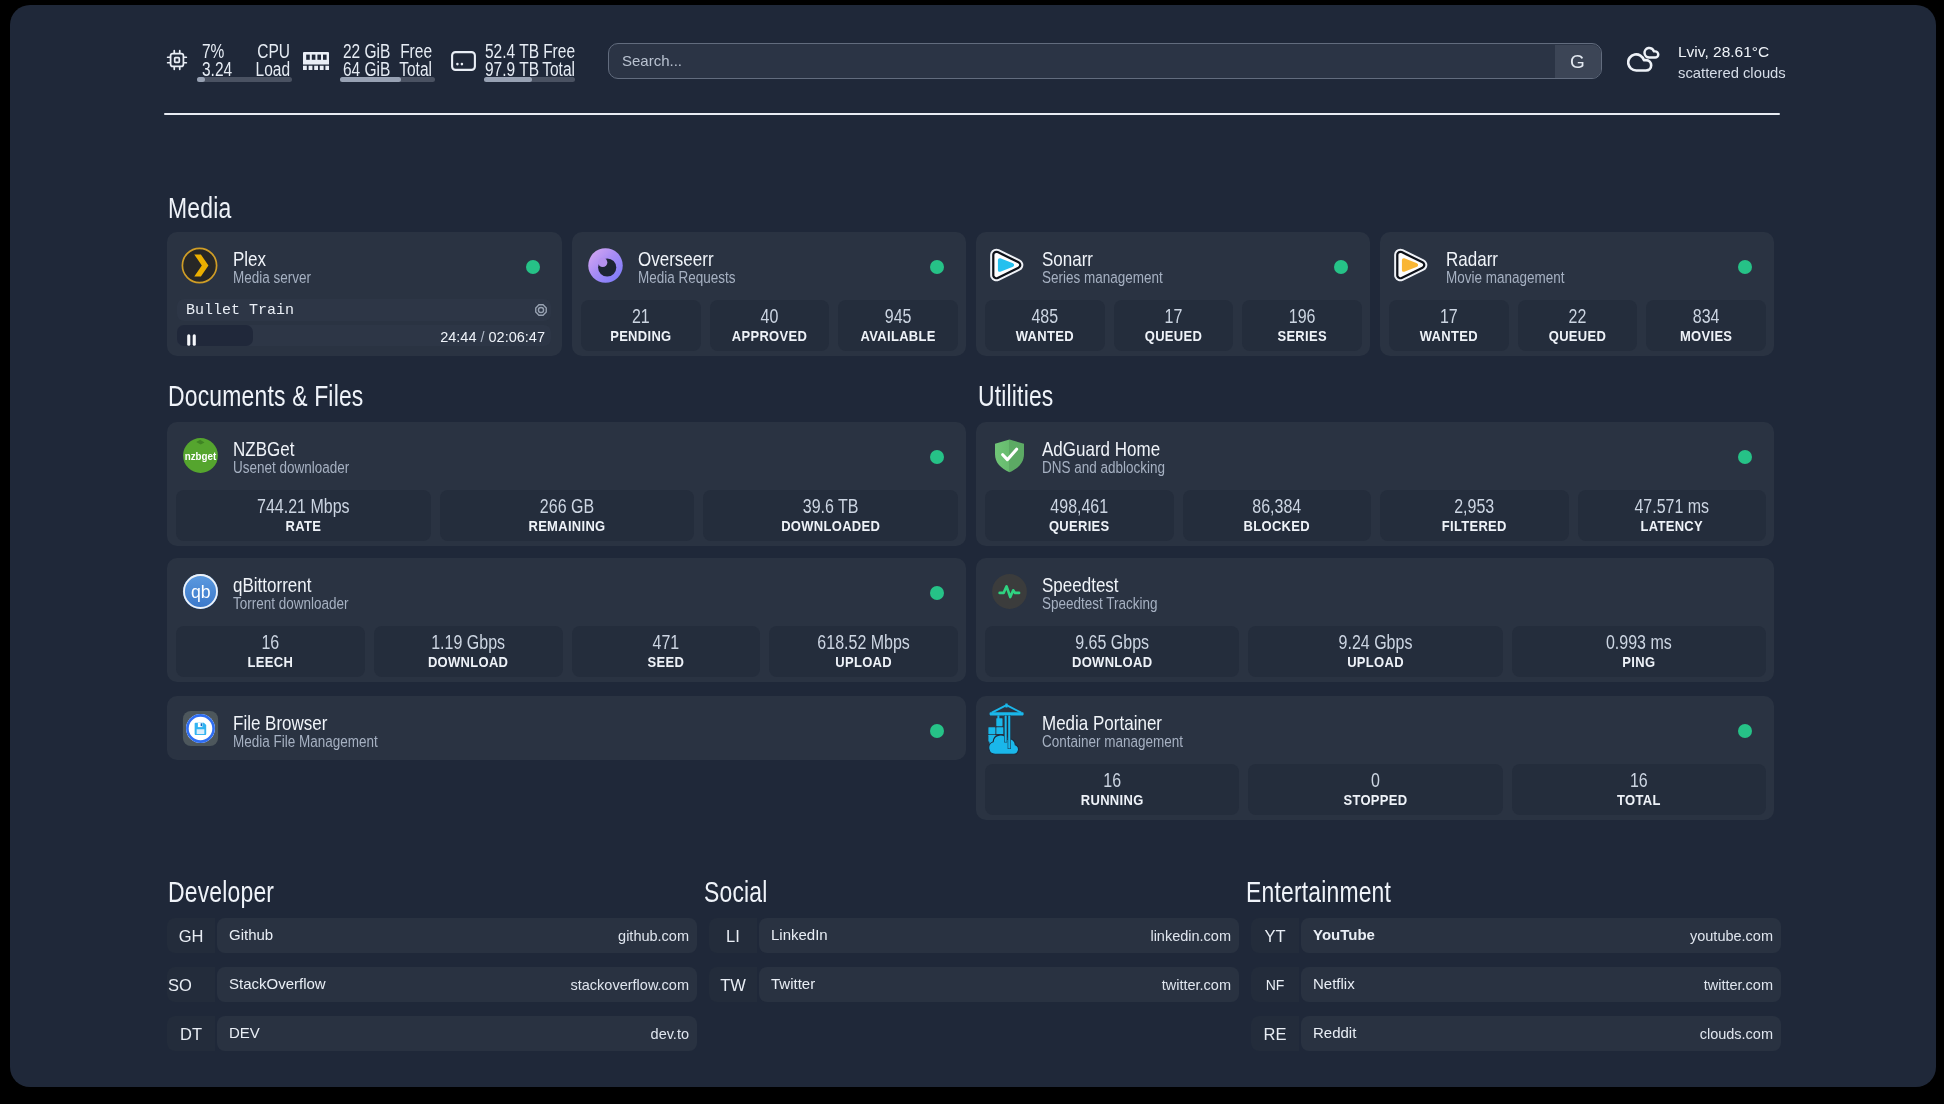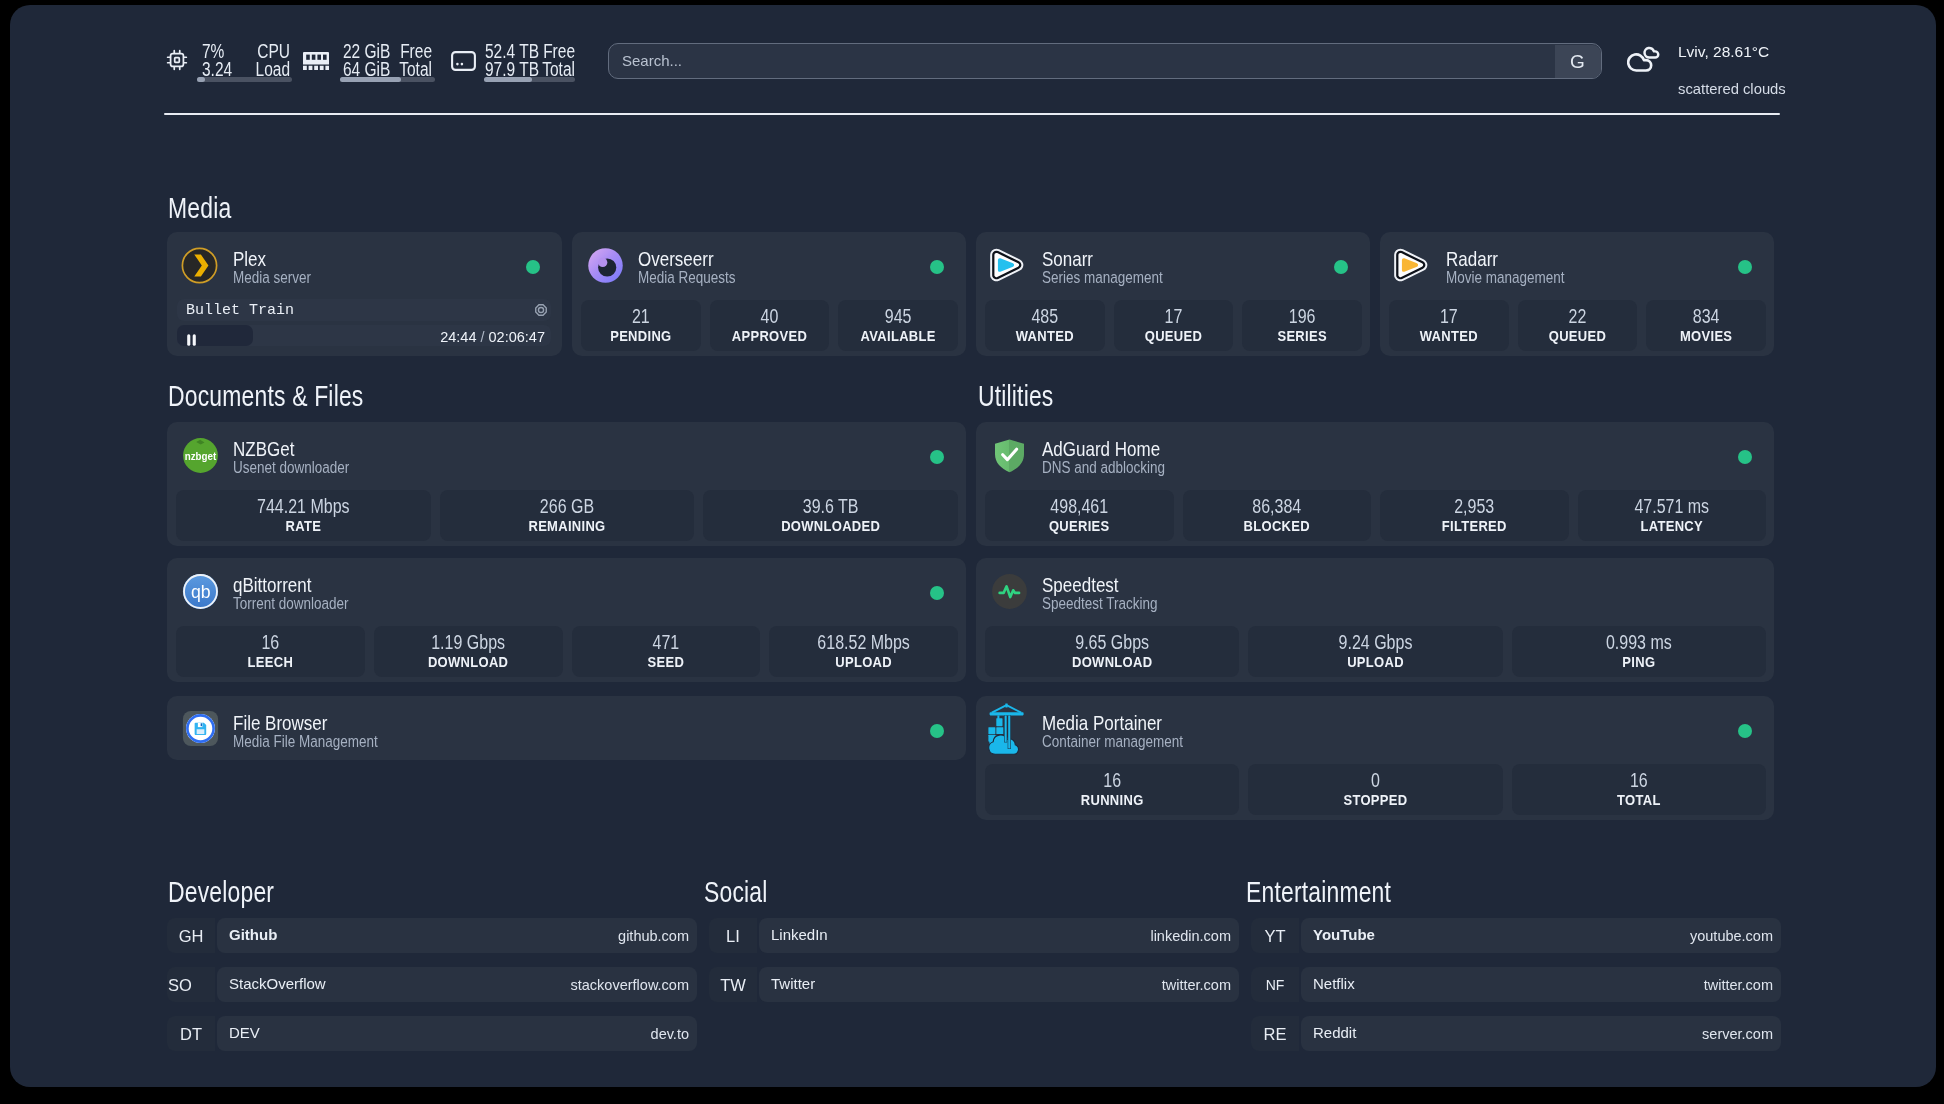--- a/index.html
+++ b/index.html
@@ -70,21 +70,21 @@
           <g transform="translate(12.9,0.8) scale(0.55)">
             <path d="M17.5 19H9a7 7 0 1 1 6.71-9h1.79a4.5 4.5 0 1 1 0 9Z" stroke-width="3.6"></path>
           </g>
           <g transform="translate(-0.9,4.1) scale(0.92)">
             <path d="M17.5 19H9a7 7 0 1 1 6.71-9h1.79a4.5 4.5 0 1 1 0 9Z" fill="#1f2839" stroke-width="2.3"></path>
           </g>
         </g>
       </svg>
     </div>
     <div class="abs " style="left:1678px;top:42px;font-size:15.5px;color:#eff3f8;font-weight:400;line-height:19px;">Lviv, 28.61°C</div>
-    <div class="abs " style="left:1678px;top:64px;font-size:14.8px;color:#d6dde8;font-weight:400;line-height:18px;margin-top:16px;">scattered clouds</div>
+    <div class="abs " style="left:1678px;top:64px;font-size:14.8px;color:#d6dde8;font-weight:400;line-height:18px;">scattered clouds</div>
     <div class="abs " style="left:164px;top:113px;width:1616px;height:2.4px;background:#e8ecf3;border-radius:2px;"></div>
     <div class="abs " style="left:168px;top:191.5px;font-size:27px;color:#eff3f9;font-weight:500;line-height:33px;letter-spacing:0.2px;transform:scale(0.85,1.08);transform-origin:0 50%;">Media</div>
     <div class="abs " style="left:168px;top:380px;font-size:27px;color:#eff3f9;font-weight:500;line-height:33px;letter-spacing:0.2px;transform:scale(0.85,1.08);transform-origin:0 50%;">Documents &amp; Files</div>
     <div class="abs " style="left:978px;top:380px;font-size:27px;color:#eff3f9;font-weight:500;line-height:33px;letter-spacing:0.2px;transform:scale(0.85,1.08);transform-origin:0 50%;">Utilities</div>
     <div class="abs " style="left:168px;top:876px;font-size:27px;color:#eff3f9;font-weight:500;line-height:33px;letter-spacing:0.2px;transform:scale(0.85,1.08);transform-origin:0 50%;">Developer</div>
     <div class="abs " style="left:704px;top:876px;font-size:27px;color:#eff3f9;font-weight:500;line-height:33px;letter-spacing:0.2px;transform:scale(0.85,1.08);transform-origin:0 50%;">Social</div>
     <div class="abs " style="left:1246px;top:876px;font-size:27px;color:#eff3f9;font-weight:500;line-height:33px;letter-spacing:0.2px;transform:scale(0.85,1.08);transform-origin:0 50%;">Entertainment</div>
     <div class="abs " style="left:167px;top:232px;width:395px;height:124px;background:#2a3342;border-radius:10px;"></div>
     <div class="abs " style="left:181px;top:247px;">
       <svg width="37" height="37" viewBox="0 0 24 24" fill="none" style="">
@@ -333,21 +333,21 @@
     <div class="abs " style="left:985.0px;top:792.5px;width:254.33333333333334px;font-size:13px;color:#eef2f8;font-weight:700;line-height:16px;letter-spacing:0.3px;transform:scaleY(1.1);text-align:center;">RUNNING</div>
     <div class="abs " style="left:1248.3333333333335px;top:764px;width:254.33333333333334px;height:51px;background:#242d3c;border-radius:8px;"></div>
     <div class="abs " style="left:1248.3333333333335px;top:770.5px;width:254.33333333333334px;font-size:16px;color:#ccd5e2;font-weight:400;line-height:20px;transform:scaleY(1.28);text-align:center;">0</div>
     <div class="abs " style="left:1248.3333333333335px;top:792.5px;width:254.33333333333334px;font-size:13px;color:#eef2f8;font-weight:700;line-height:16px;letter-spacing:0.3px;transform:scaleY(1.1);text-align:center;">STOPPED</div>
     <div class="abs " style="left:1511.6666666666667px;top:764px;width:254.33333333333334px;height:51px;background:#242d3c;border-radius:8px;"></div>
     <div class="abs " style="left:1511.6666666666667px;top:770.5px;width:254.33333333333334px;font-size:16px;color:#ccd5e2;font-weight:400;line-height:20px;transform:scaleY(1.28);text-align:center;">16</div>
     <div class="abs " style="left:1511.6666666666667px;top:792.5px;width:254.33333333333334px;font-size:13px;color:#eef2f8;font-weight:700;line-height:16px;letter-spacing:0.3px;transform:scaleY(1.1);text-align:center;">TOTAL</div>
     <div class="abs " style="left:167px;top:918px;width:48px;height:35px;background:#232c3b;border-radius:8px 0 0 8px;"></div>
     <div class="abs " style="left:167px;top:926px;width:48px;font-size:16.5px;color:#e8edf4;font-weight:400;line-height:20px;text-align:center;">GH</div>
     <div class="abs " style="left:217px;top:918px;width:480px;height:35px;background:#293241;border-radius:8px;"></div>
-    <div class="abs " style="left:229px;top:926px;font-size:15px;color:#e9eef5;font-weight:700;line-height:18px;">Github</div>
+    <div class="abs " style="left:229px;top:926px;font-size:15px;color:#e9eef5;font-weight:400;line-height:18px;">Github</div>
     <div class="abs " style="left:217px;top:927px;width:472px;font-size:14.5px;color:#dfe5ee;font-weight:400;line-height:18px;text-align:right;">github.com</div>
     <div class="abs " style="left:167px;top:967px;width:48px;height:35px;background:#232c3b;border-radius:8px 0 0 8px;"></div>
     <div class="abs " style="left:156px;top:975px;width:48px;font-size:16.5px;color:#e8edf4;font-weight:400;line-height:20px;text-align:center;">SO</div>
     <div class="abs " style="left:217px;top:967px;width:480px;height:35px;background:#293241;border-radius:8px;"></div>
     <div class="abs " style="left:229px;top:975px;font-size:15px;color:#e9eef5;font-weight:400;line-height:18px;">StackOverflow</div>
     <div class="abs " style="left:217px;top:976px;width:472px;font-size:14.5px;color:#dfe5ee;font-weight:400;line-height:18px;text-align:right;">stackoverflow.com</div>
     <div class="abs " style="left:167px;top:1016px;width:48px;height:35px;background:#232c3b;border-radius:8px 0 0 8px;"></div>
     <div class="abs " style="left:167px;top:1024px;width:48px;font-size:16.5px;color:#e8edf4;font-weight:400;line-height:20px;text-align:center;">DT</div>
     <div class="abs " style="left:217px;top:1016px;width:480px;height:35px;background:#293241;border-radius:8px;"></div>
     <div class="abs " style="left:229px;top:1024px;font-size:15px;color:#e9eef5;font-weight:400;line-height:18px;">DEV</div>
@@ -369,13 +369,13 @@
     <div class="abs " style="left:1301px;top:927px;width:472px;font-size:14.5px;color:#dfe5ee;font-weight:400;line-height:18px;text-align:right;">youtube.com</div>
     <div class="abs " style="left:1251px;top:967px;width:48px;height:35px;background:#232c3b;border-radius:8px 0 0 8px;"></div>
     <div class="abs " style="left:1251px;top:975px;width:48px;font-size:14px;color:#e8edf4;font-weight:400;line-height:20px;text-align:center;">NF</div>
     <div class="abs " style="left:1301px;top:967px;width:480px;height:35px;background:#293241;border-radius:8px;"></div>
     <div class="abs " style="left:1313px;top:975px;font-size:15px;color:#e9eef5;font-weight:400;line-height:18px;">Netflix</div>
     <div class="abs " style="left:1301px;top:976px;width:472px;font-size:14.5px;color:#dfe5ee;font-weight:400;line-height:18px;text-align:right;">twitter.com</div>
     <div class="abs " style="left:1251px;top:1016px;width:48px;height:35px;background:#232c3b;border-radius:8px 0 0 8px;"></div>
     <div class="abs " style="left:1251px;top:1024px;width:48px;font-size:16.5px;color:#e8edf4;font-weight:400;line-height:20px;text-align:center;">RE</div>
     <div class="abs " style="left:1301px;top:1016px;width:480px;height:35px;background:#293241;border-radius:8px;"></div>
     <div class="abs " style="left:1313px;top:1024px;font-size:15px;color:#e9eef5;font-weight:400;line-height:18px;">Reddit</div>
-    <div class="abs " style="left:1301px;top:1025px;width:472px;font-size:14.5px;color:#dfe5ee;font-weight:400;line-height:18px;text-align:right;">server.com</div>
+    <div class="abs " style="left:1301px;top:1025px;width:472px;font-size:14.5px;color:#dfe5ee;font-weight:400;line-height:18px;text-align:right;">clouds.com</div>
 </div>
 </body></html>

